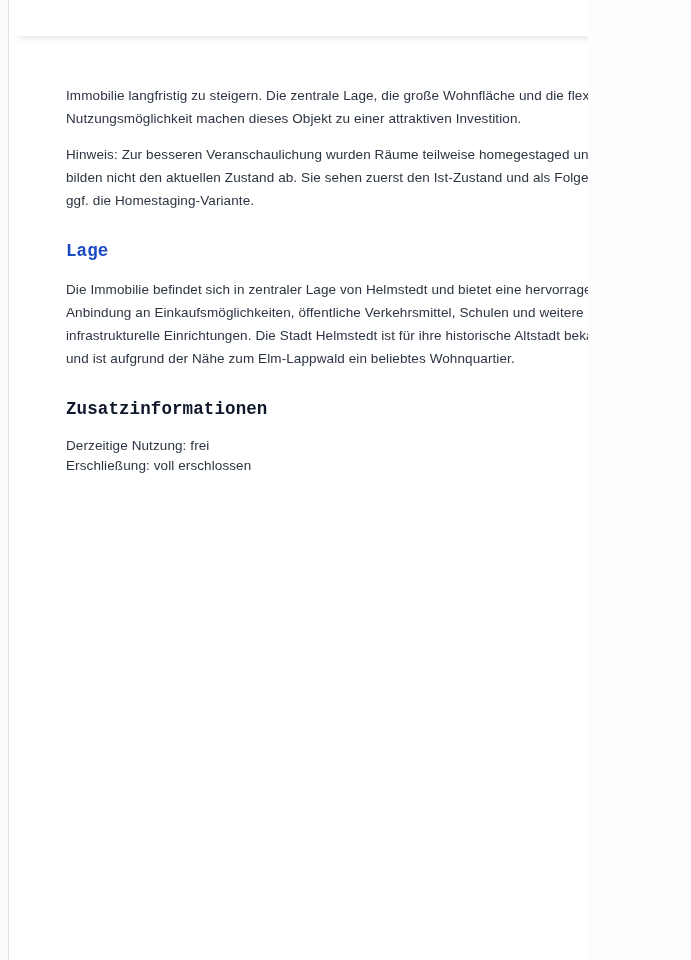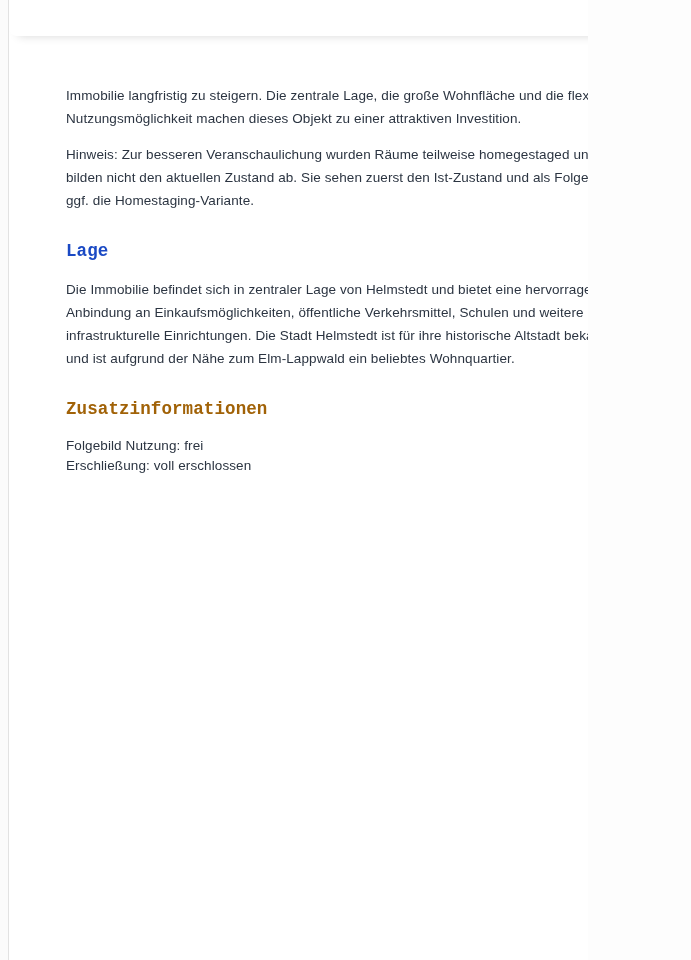--- a/index.html
+++ b/index.html
@@ -74,21 +74,21 @@
     <div class="content">
       <p>Immobilie langfristig zu steigern. Die zentrale Lage, die große Wohnfläche und die flexible Nutzungsmöglichkeit machen dieses Objekt zu einer attraktiven Investition.</p>
 
       <p>Hinweis: Zur besseren Veranschaulichung wurden Räume teilweise homegestaged und bilden nicht den aktuellen Zustand ab. Sie sehen zuerst den Ist-Zustand und als Folgebild ggf. die Homestaging-Variante.</p>
 
 
       <h2 class="section-heading" style="color: rgb(26, 73, 196);">Lage</h2>
 
       <p>Die Immobilie befindet sich in zentraler Lage von Helmstedt und bietet eine hervorragende Anbindung an Einkaufsmöglichkeiten, öffentliche Verkehrsmittel, Schulen und weitere infrastrukturelle Einrichtungen. Die Stadt Helmstedt ist für ihre historische Altstadt bekannt und ist aufgrund der Nähe zum Elm-Lappwald ein beliebtes Wohnquartier.</p>
 
-      <h2 class="section-heading" style="color: #a16207;">Zusatzinformationen</h2>
+      <h2 class="section-heading" style="color: #0f172a;">Zusatzinformationen</h2>
 
       <div class="info-lines">
-        <p class="tight">Folgebild Nutzung: frei</p>
+        <p class="tight">Derzeitige Nutzung: frei</p>
         <p class="tight">Erschließung: voll erschlossen</p>
       </div>
     </div>
   </div>
 </div>
 
 </body></html>

